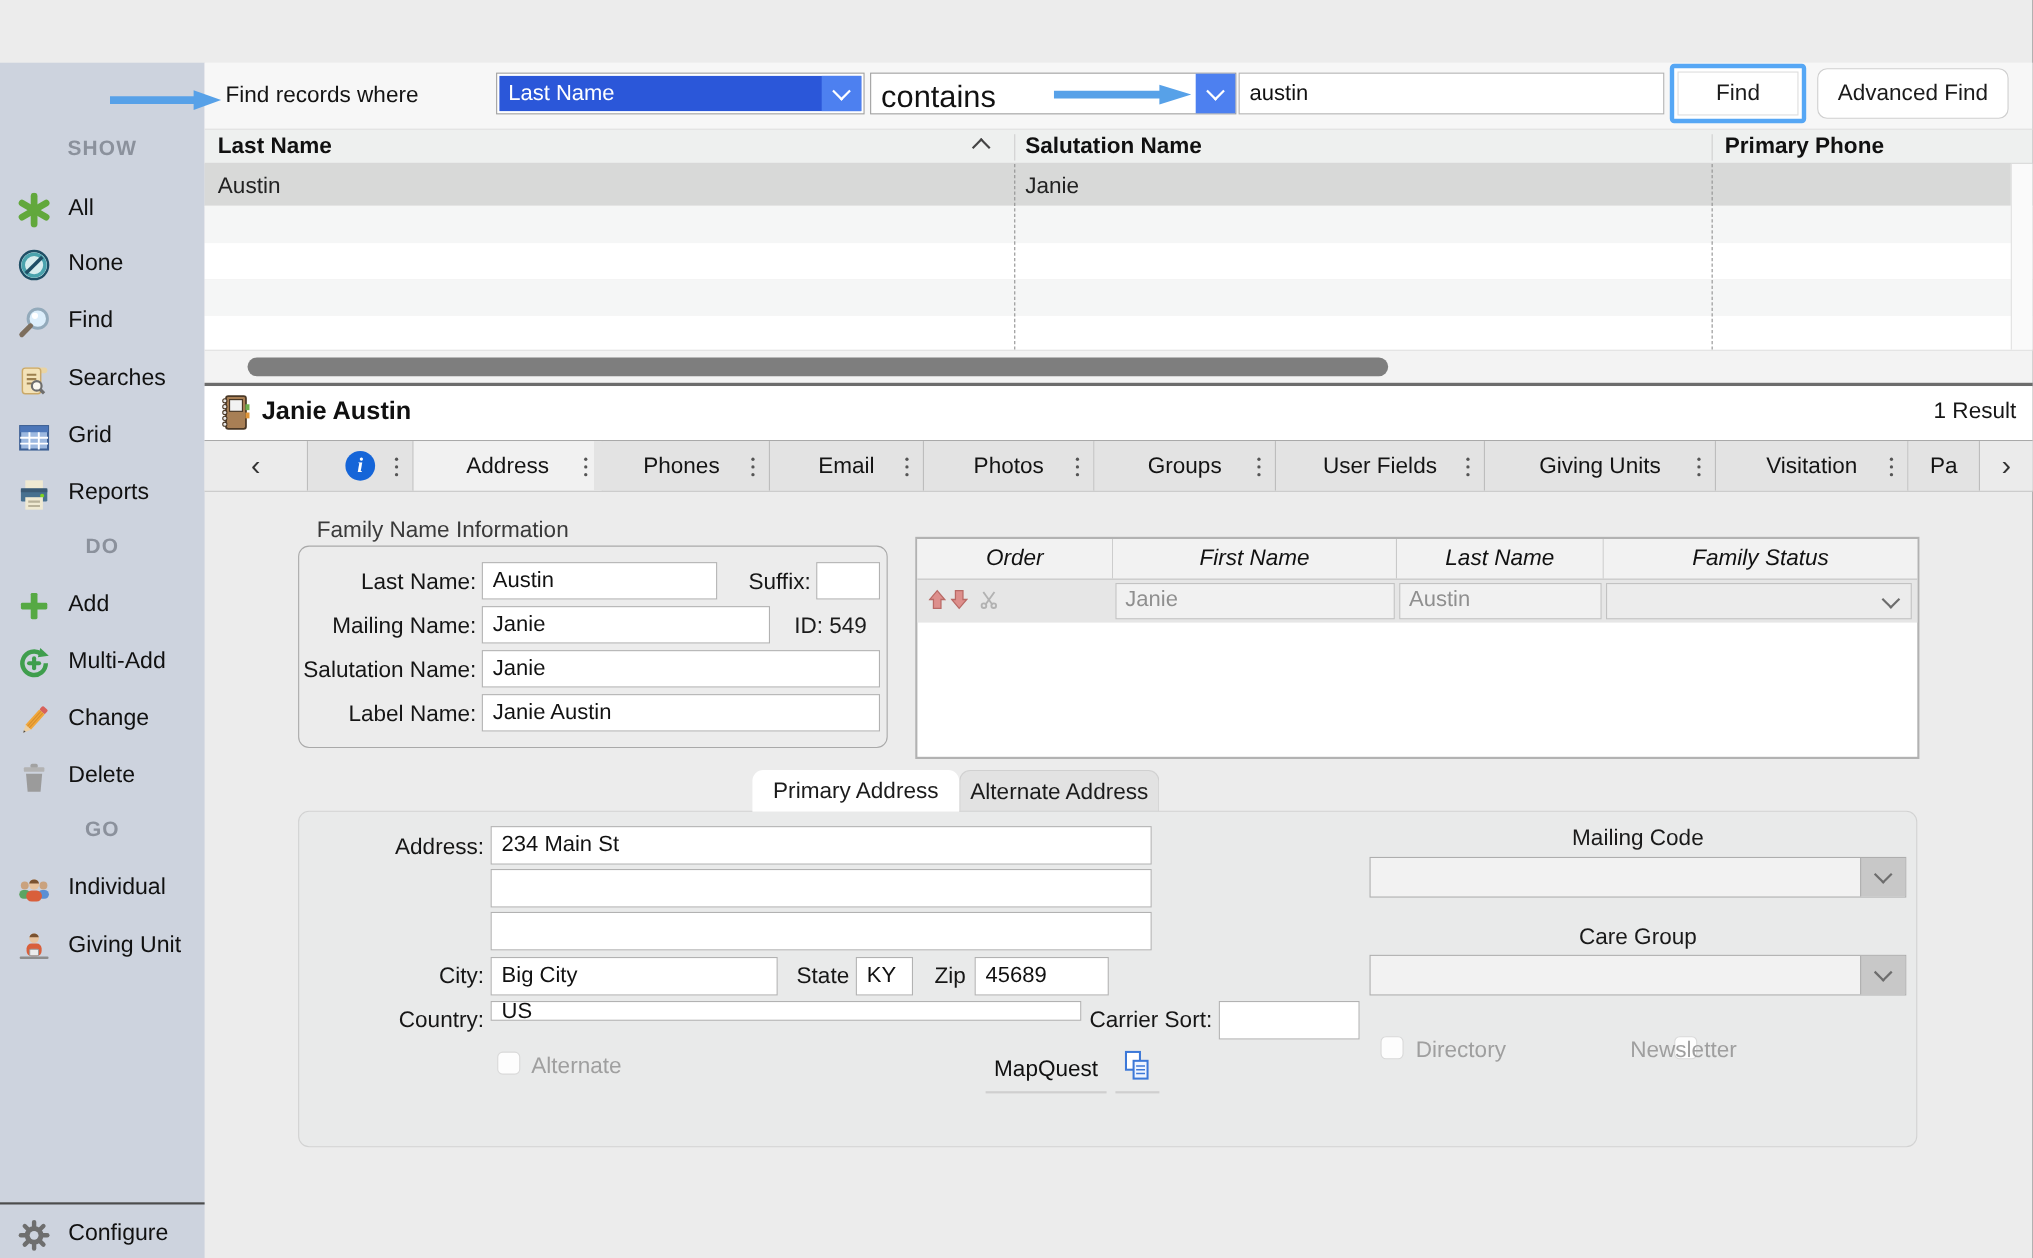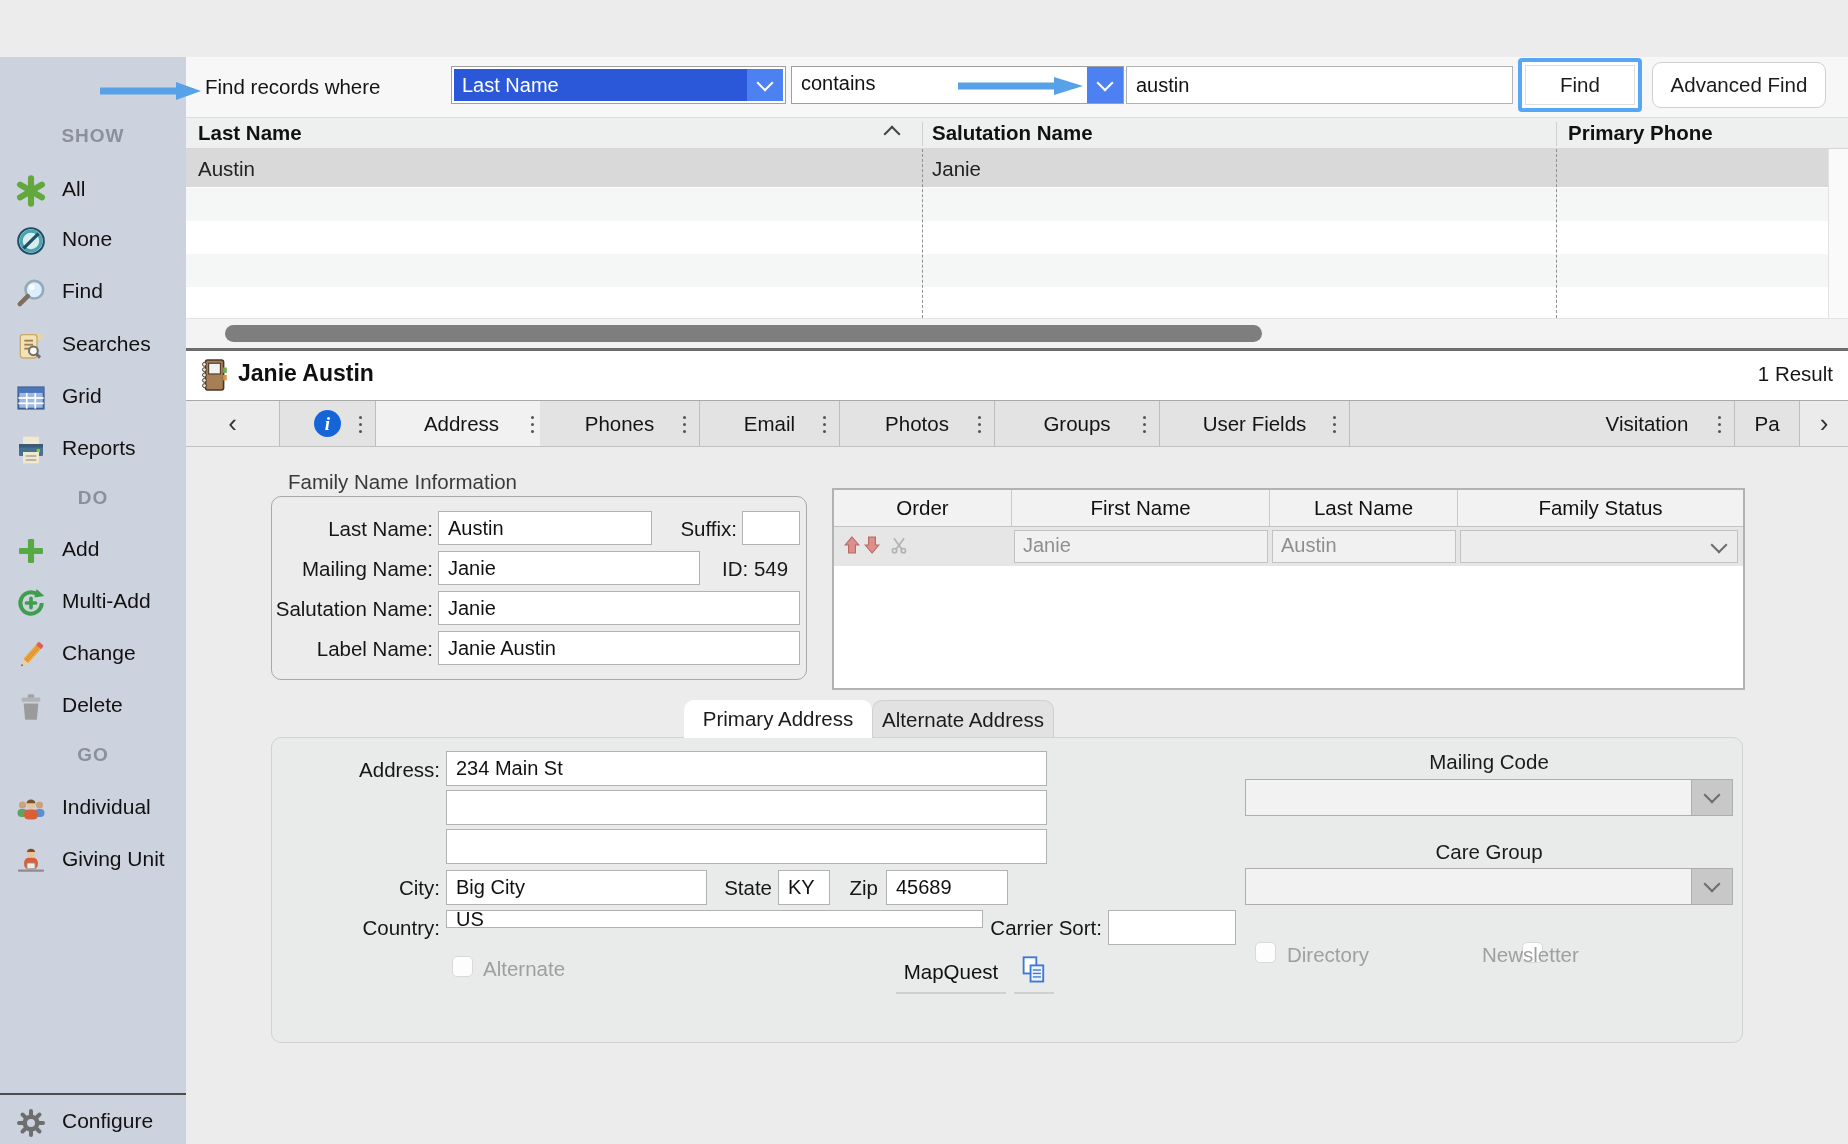--- a/index.html
+++ b/index.html
@@ -61,21 +61,21 @@
       box-shadow:0 -7px 0 #555,0 7px 0 #555;}
   .info-badge{width:27px;height:27px;border-radius:50%;background:#1565d8;color:#fff;display:flex;align-items:center;justify-content:center;
       font-family:"Liberation Serif",serif;font-style:italic;font-weight:bold;font-size:19px;}
   
   .grp-label{font-size:20.5px;color:#3a3a3a;}
   .grp-box{border:1.5px solid #a9a9a9;border-radius:10px;box-sizing:border-box;}
   .r-lbl{position:absolute;font-size:20.5px;color:#161616;text-align:right;white-space:nowrap;}
   
   #fam-table{left:832px;top:488px;width:913px;height:202px;background:#fff;border:2px solid #b2b2b2;box-sizing:border-box;}
   .fam-h{position:absolute;top:0;height:36px;background:#f2f2f2;border-right:1px solid #c9c9c9;box-sizing:border-box;
-         display:flex;align-items:center;justify-content:center;font-size:20.5px;color:#111;}
+         display:flex;align-items:center;justify-content:center;font-size:20.5px;color:#111;font-style:italic;}
   #fam-row{position:absolute;left:0;top:36px;width:100%;height:40px;background:#e6e6e6;border-top:1px solid #c4c4c4;box-sizing:border-box;}
   .fam-field{position:absolute;top:3px;height:33px;background:#f1f1f1;border:1px solid #c2c2c2;box-sizing:border-box;
              font-size:20px;color:#8f8f8f;padding:3px 8px 0 8px;}
   
   .addr-tab{position:absolute;top:700px;height:38px;display:flex;align-items:center;justify-content:center;
             font-size:20.5px;border-radius:10px 10px 0 0;}
   
   #addr-box{left:271px;top:737px;width:1472px;height:306px;background:#e9eaea;border:1px solid #d2d2d2;border-radius:10px;box-sizing:border-box;}
   .sec-lbl{position:absolute;font-size:20.5px;color:#1a1a1a;text-align:center;}
   .ddl{position:absolute;height:37px;background:#f2f2f2;border:1px solid #aeaeae;box-sizing:border-box;}
@@ -268,21 +268,21 @@
   <div class="abs combo combo-blue-outer" style="left:451px;width:335px;">
     <div class="combo-blue">
       <span>Last Name</span>
     </div>
     <div class="chevbox">
         <span class="cd"></span>
       </div>
   </div>
 
   <div class="abs combo" style="left:791px;width:333px;">
-    <span style="position:absolute;left:9px;top:5px;font-size:20px;color:#111;">contains</span>
+    <span style="position:absolute;left:9px;top:5px;font-size:28px;color:#111;">contains</span>
     <div class="chevbox2">
         <span class="cd"></span>
       </div>
   </div>
 
   <input class="tf" style="left: 1126px; top: 66px; width: 387px; height: 38px;" value="austin">
 
   <div class="abs" id="find-ring">
     <div id="find-btn">Find</div>
   </div>
@@ -369,20 +369,24 @@
         <span class="vd"></span>
     </div>
     <div class="tab" style="left:809px;width:165px;">
       <span>Groups</span>
         <span class="vd"></span>
     </div>
     <div class="tab" style="left:974px;width:190px;">
       <span>User Fields</span>
         <span class="vd"></span>
     </div>
+    <div class="tab" style="left:1164px;width:210px;">
+      <span>Giving Units</span>
+        <span class="vd"></span>
+    </div>
     <div class="tab" style="left:1374px;width:175px;">
       <span>Visitation</span>
         <span class="vd"></span>
     </div>
     <div class="tab" style="left:1549px;width:65px;">
       <span>Pa</span>
     </div>
     <div class="tab navcell" style="left:1614px;width:48px;border-right:none;">
         <span>›</span>
       </div>

